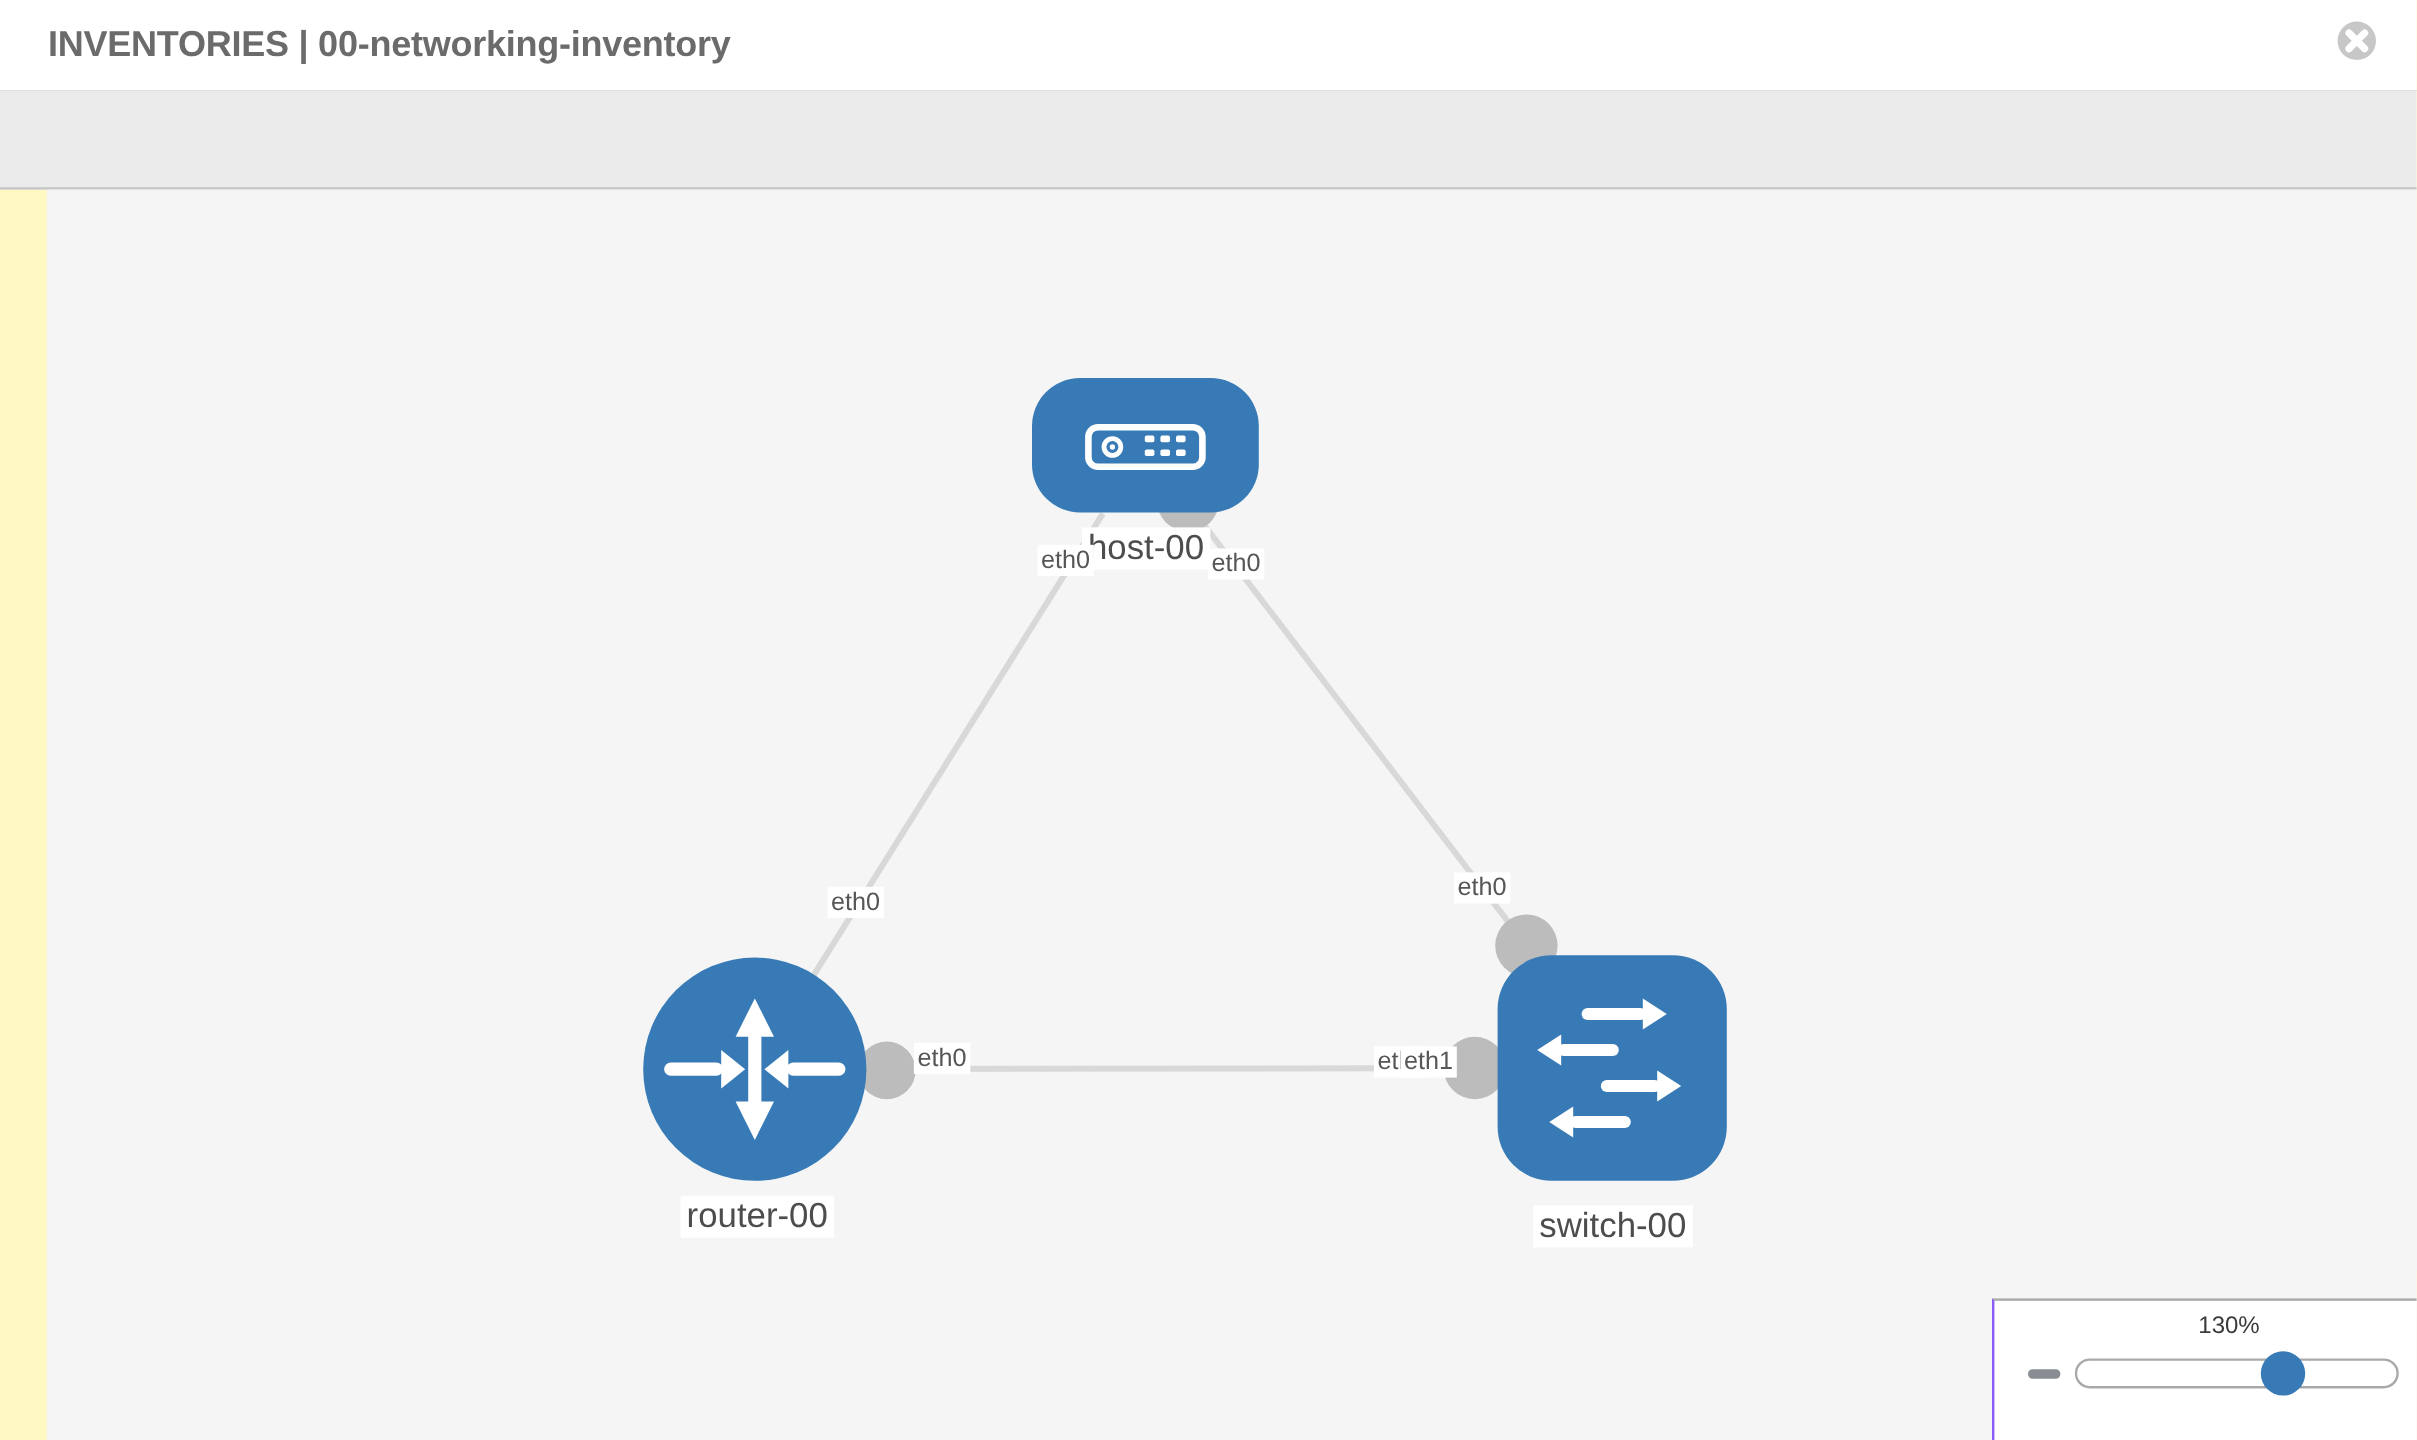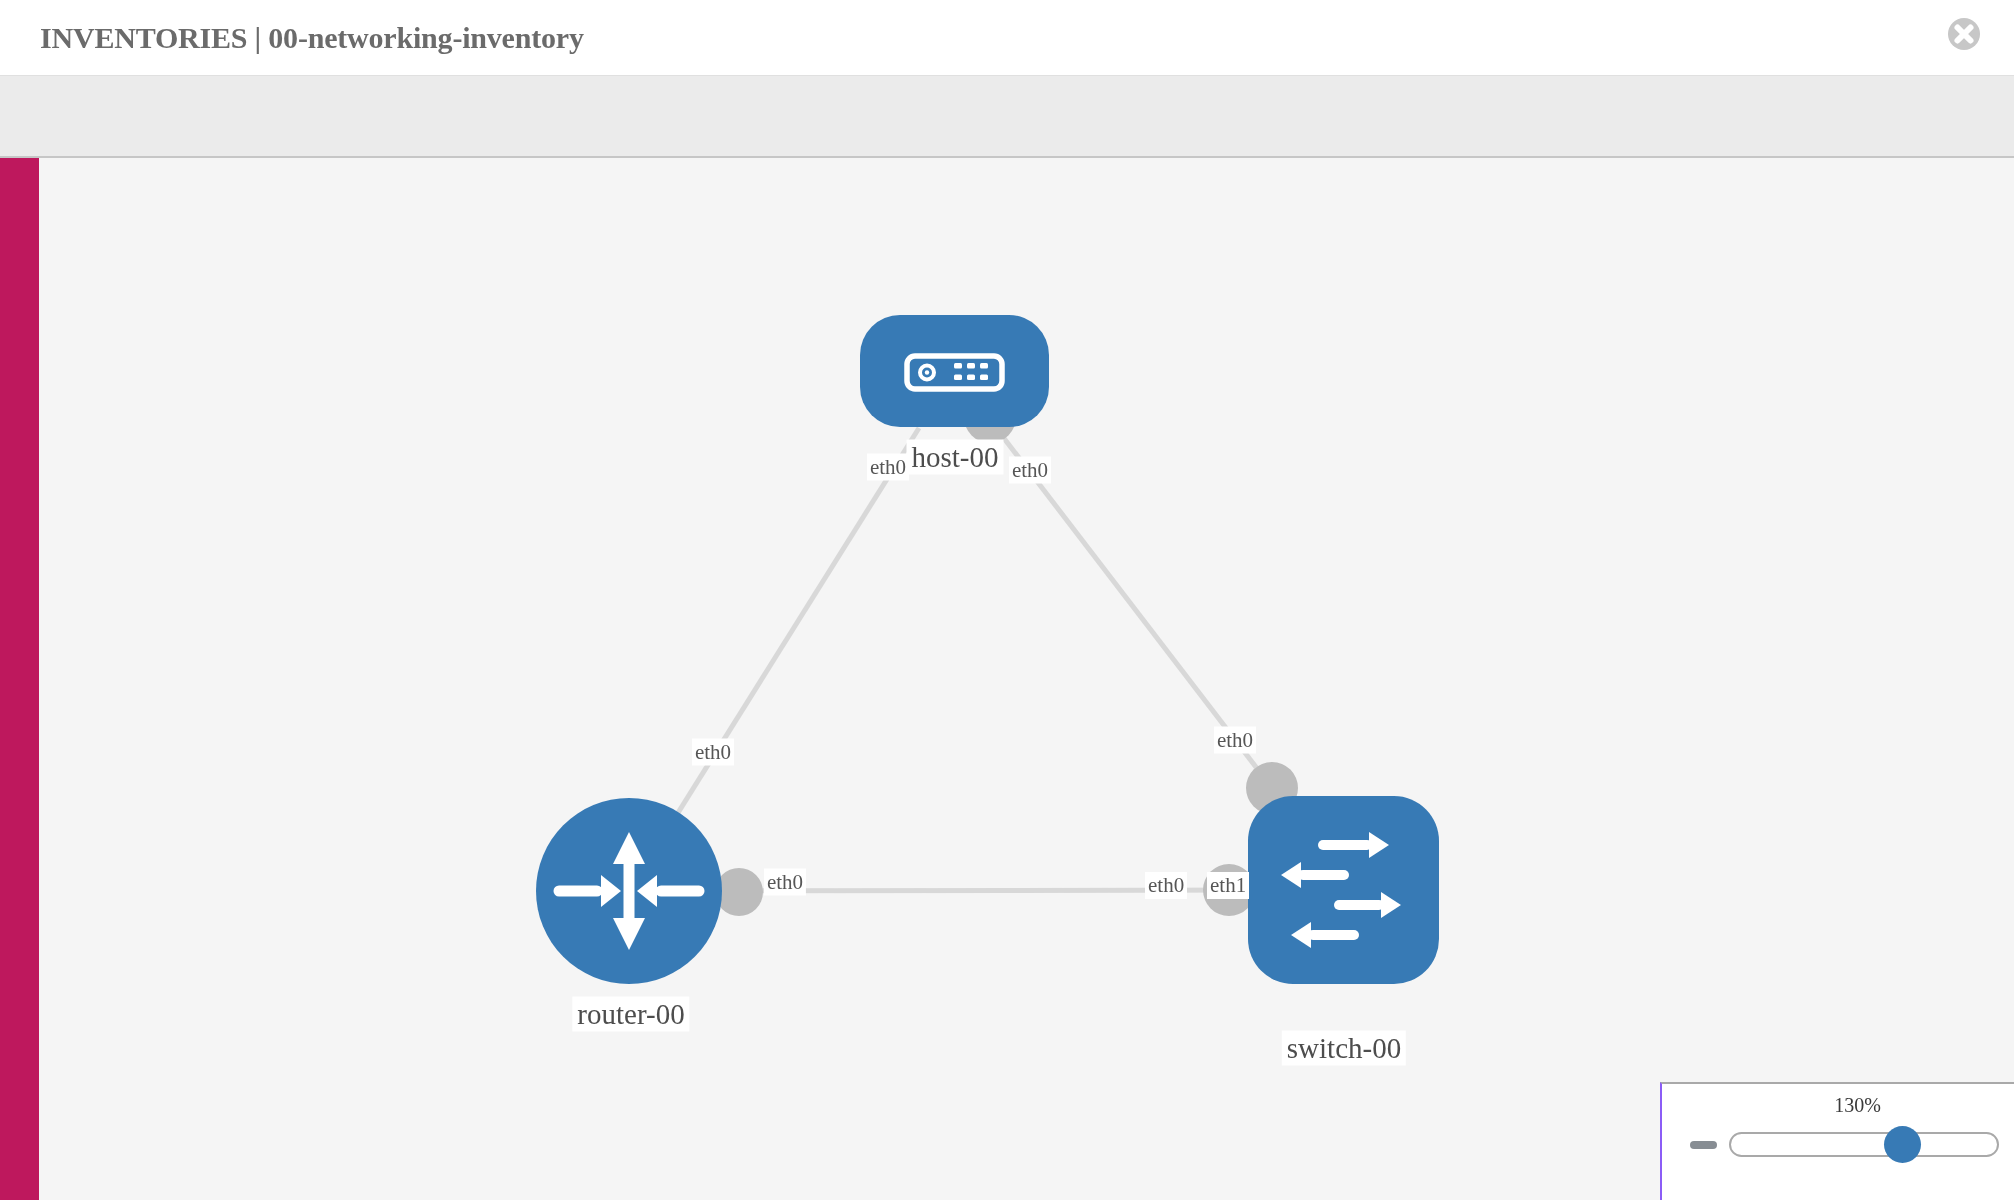--- a/index.html
+++ b/index.html
@@ -1,16 +1,16 @@
 <!DOCTYPE html>
 <html><head>
 <meta charset="utf-8">
 <style>
   html,body{margin:0;padding:0;background:#fff;font-family:"Liberation Sans",sans-serif;}
-  #screen{position:relative;width:2014px;height:1200px;overflow:hidden;background:#be185d;font-family:Liberation Serif, serif;}
+  #screen{position:relative;width:2014px;height:1200px;overflow:hidden;background:#fef9c3;}
 
   
   .header{position:absolute;left:0;top:0;width:2014px;height:75px;background:#ffffff;}
   .page-title{position:absolute;left:40px;top:0;line-height:75px;font-size:30px;font-weight:700;color:#6b6b6b;letter-spacing:-0.2px;white-space:nowrap;}
   .close-btn{position:absolute;left:1946px;top:16px;width:36px;height:36px;cursor:pointer;}
 
   
   .toolbar{position:absolute;left:0;top:75px;width:2014px;height:83px;background:#ebebeb;border-top:1px solid #e0e0e0;border-bottom:2px solid #c6c6c6;box-sizing:border-box;}
   .combo{position:absolute;top:87px;height:58px;background:#ffffff;border:1.5px solid #b4b4b4;border-radius:6px;box-sizing:border-box;cursor:pointer;}
   .combo-label{position:absolute;left:20px;top:0;line-height:55px;font-size:24px;color:#8e8e8e;white-space:nowrap;}
@@ -135,29 +135,29 @@
           <line x1="1300" y1="747" x2="1340" y2="747"></line>
           <polygon points="1342,734 1342,760 1362,747" stroke="none"></polygon>
           <line x1="1315" y1="777" x2="1274" y2="777"></line>
           <polygon points="1272,764 1272,790 1252,777" stroke="none"></polygon>
         </g>
       </g>
     </svg>
 
     <div class="node-label" style="left:916px;top:299px;">host-00</div>
     <div class="node-label" style="left:592px;top:856px;">router-00</div>
-    <div class="node-label" style="left:1305px;top:890px;">switch-00</div>
+    <div class="node-label" style="left:1305px;top:864px;">switch-00</div>
 
     <div class="if-label if-center" style="left:849px;top:309px;">eth0</div>
     <div class="if-label if-center" style="left:991px;top:312px;">eth0</div>
     <div class="if-label if-center" style="left:674px;top:594px;">eth0</div>
     <div class="if-label if-center" style="left:1196px;top:582px;">eth0</div>
     <div class="if-label if-center" style="left:746px;top:724px;">eth0</div>
     <div class="if-label" style="left:1106px;top:714px;">eth0</div>
-    <div class="if-label" style="left:1168px;top:714px;">eth1</div>
+    <div class="if-label" style="left:1128px;top:714px;">eth1</div>
 
     <div class="zoom-panel" style="left:0;top:924px;position:absolute;width:393px;height:118px;margin-left:1621px;">
       <div class="zoom-value">130%</div>
       <div class="zoom-minus"></div>
       <div class="zoom-track"></div>
       <div class="zoom-handle"></div>
       <div class="zoom-plus"></div>
     </div>
   </div>
 

